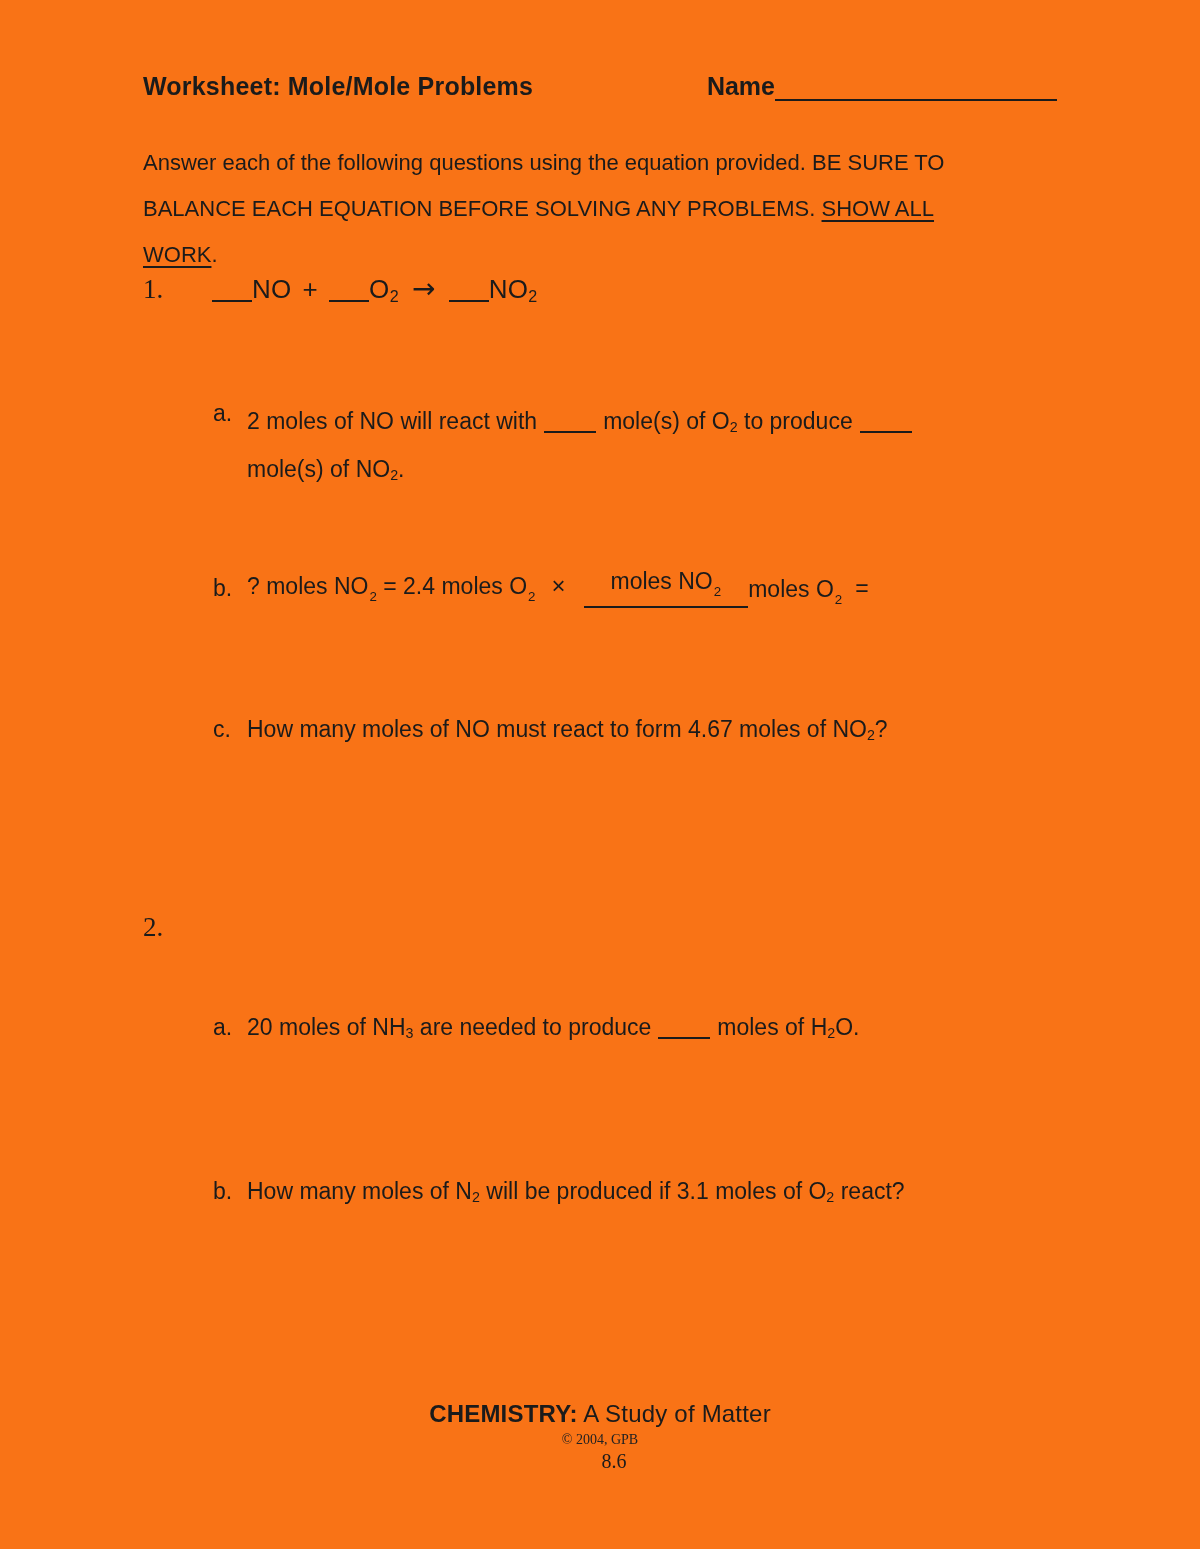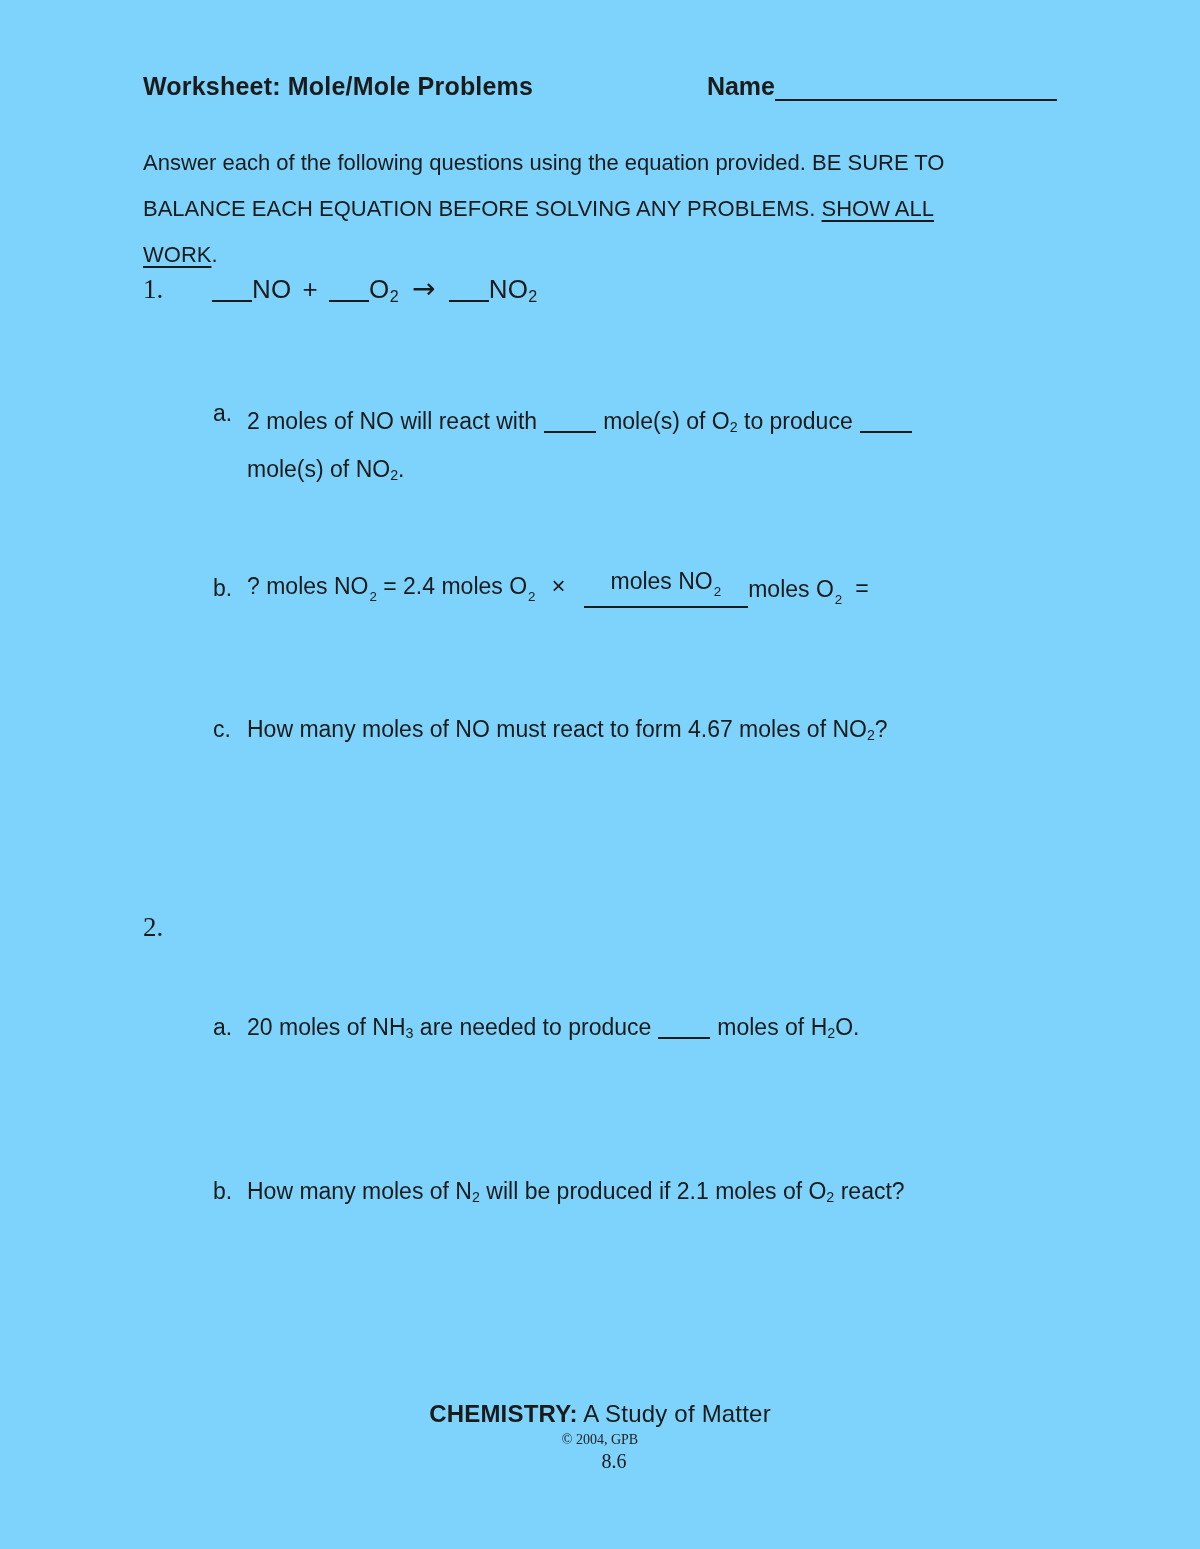--- a/index.html
+++ b/index.html
@@ -1,20 +1,20 @@
 <!DOCTYPE html>
 <html><head>
 <meta charset="utf-8">
 <style>
   * { margin:0; padding:0; box-sizing:border-box; }
   html,body { background:#e8e8e8; }
   .page {
     position:relative;
     width:1200px; height:1549px;
-    background:#7dd3fc;
+    background:#f97316;
     font-family:"Liberation Sans","DejaVu Sans",sans-serif;
     color:#1b1b1b;
     overflow:hidden;
     margin:0 auto;
   }
 
   
   .header {
     position:absolute; left:143px; top:72px; right:143px;
     display:flex; justify-content:space-between; align-items:flex-end;
@@ -145,21 +145,21 @@
 
   <div class="item item-2a">
     <span class="lbl">a.</span>
     <div><span>20 moles of NH</span><span class="s">3</span>
       <span>are needed to produce</span><span class="bk bk-a"></span><span>moles of H</span><span class="s">2</span><span>O.</span></div>
   </div>
 
   <div class="item item-2b">
     <span class="lbl">b.</span>
     <div><span>How many moles of N</span><span class="s">2</span>
-      <span>will be produced if 2.1 moles of O</span><span class="s">2</span>
+      <span>will be produced if 3.1 moles of O</span><span class="s">2</span>
       <span>react?</span></div>
   </div>
 
   <div class="footer">
     <div class="f-series"><span class="f-bold">CHEMISTRY:</span><span> A Study of Matter</span></div>
     <div class="f-copy">© 2004, GPB</div>
     <div class="f-page">8.6</div>
   </div>
 
 </div>

